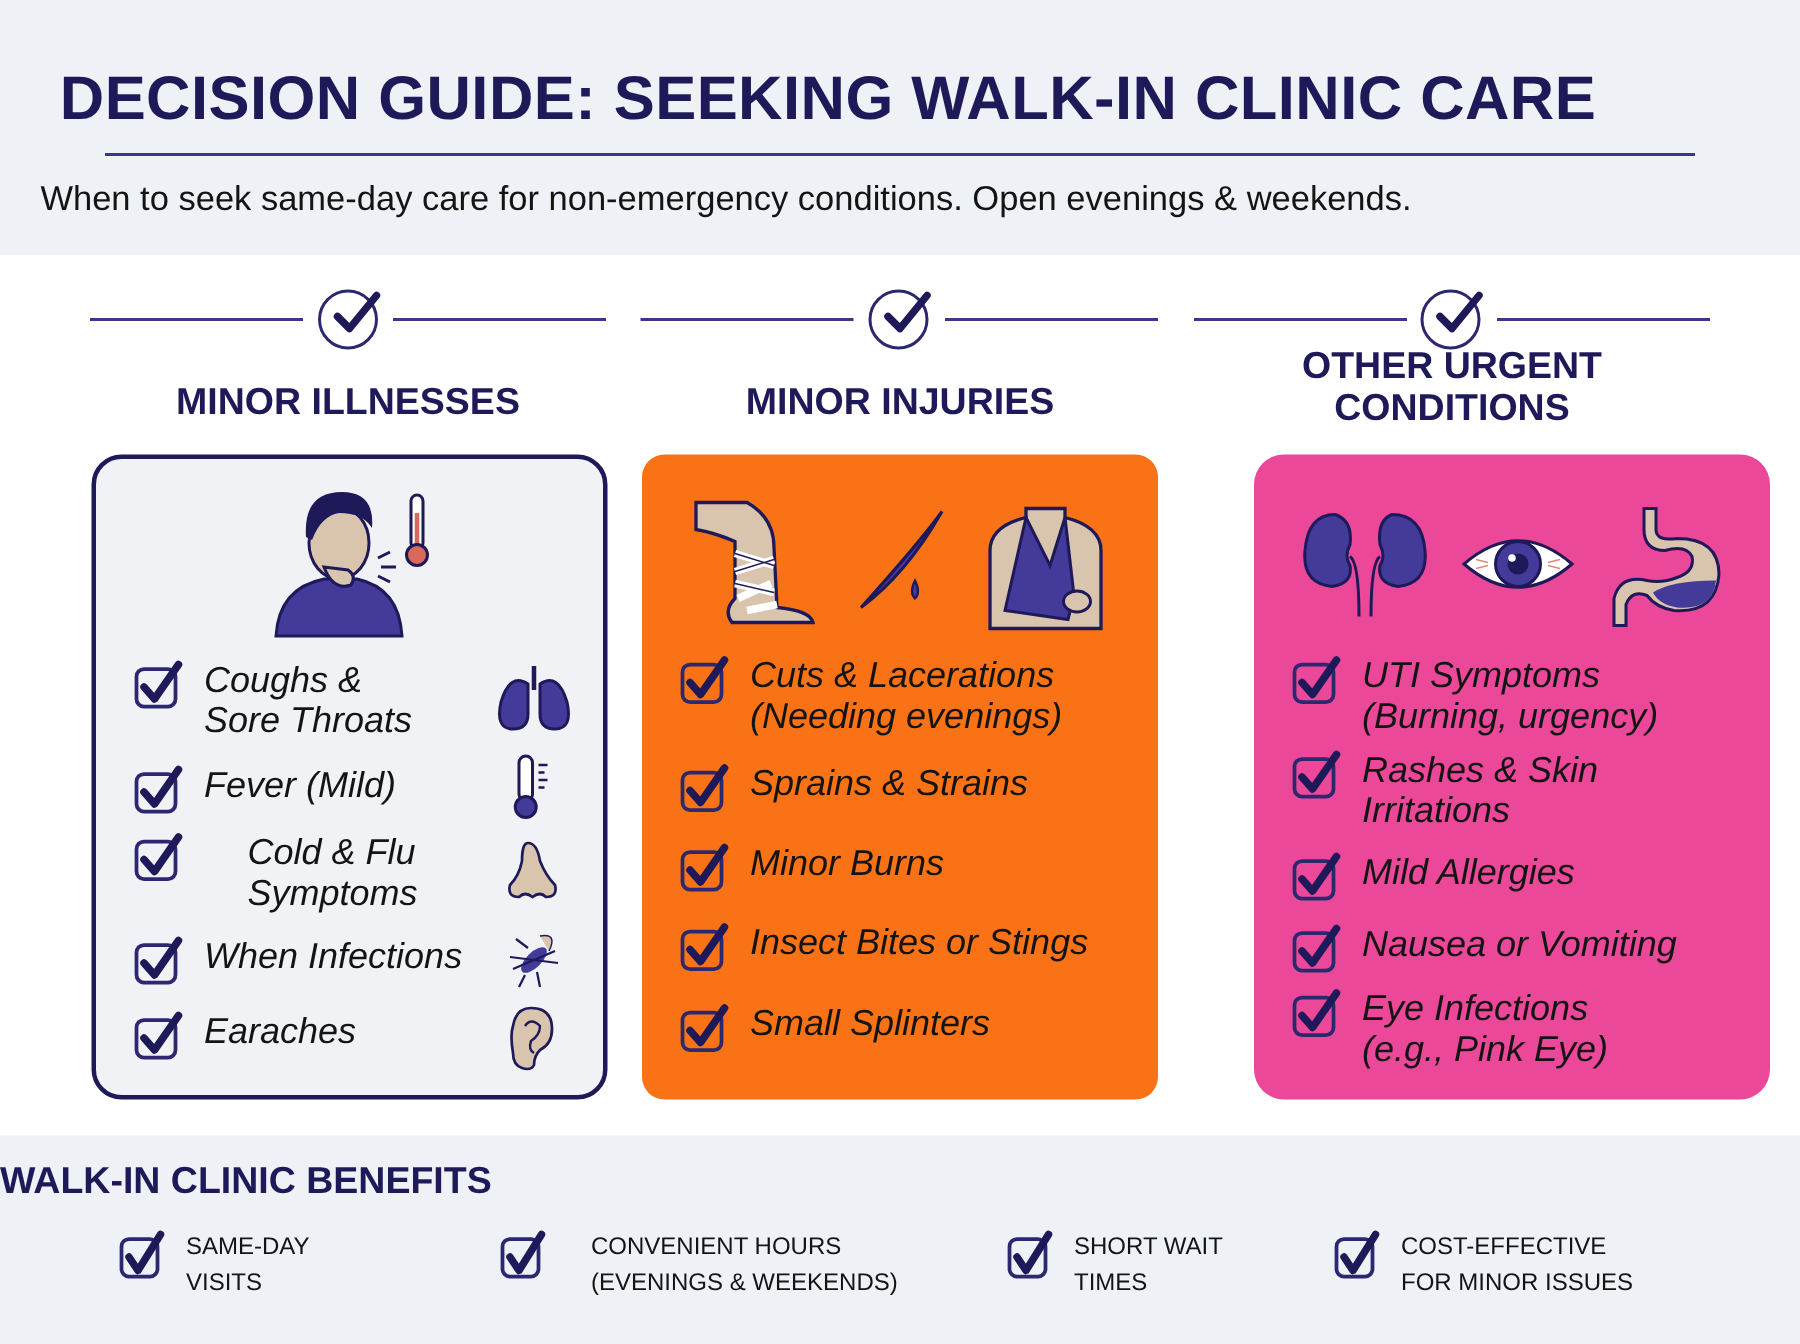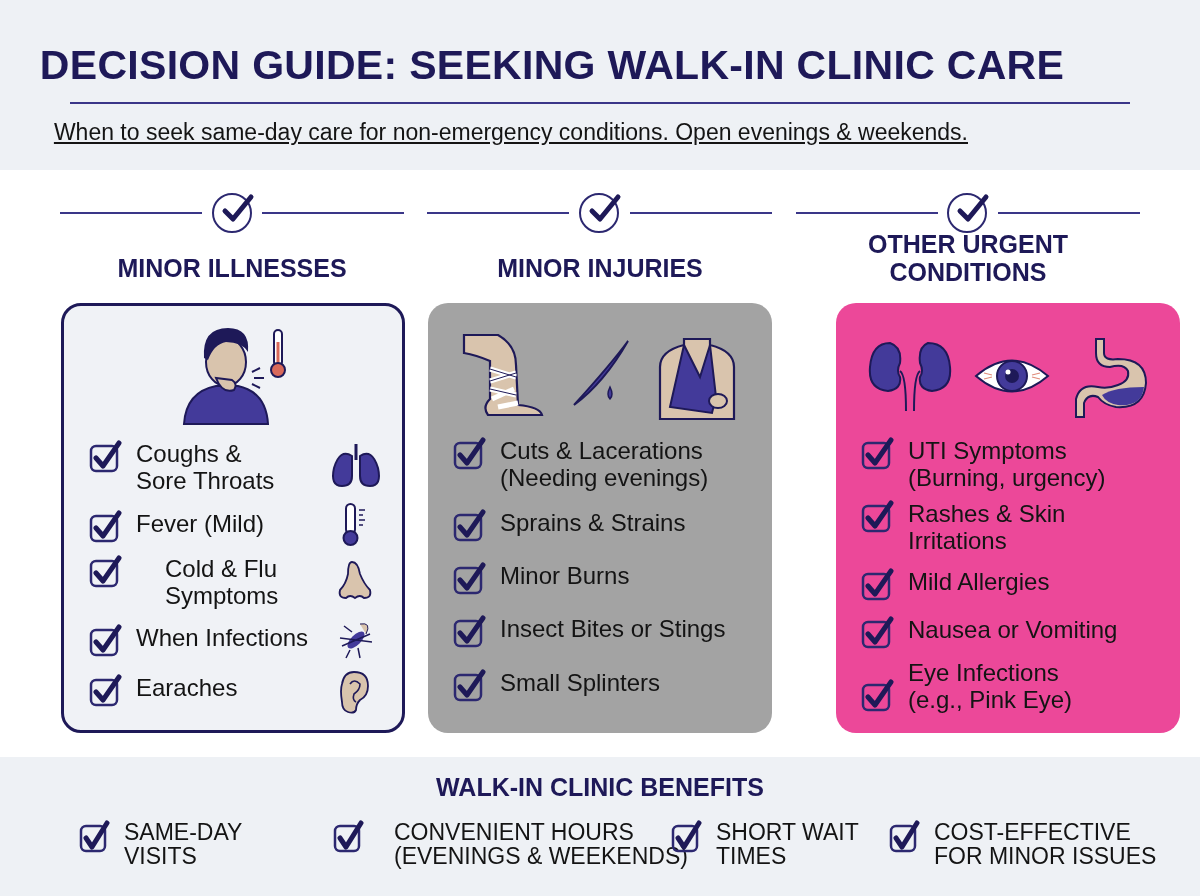--- a/index.html
+++ b/index.html
@@ -2,41 +2,41 @@
 <html><head>
 <meta charset="utf-8">
 <style>
   * { box-sizing: border-box; margin: 0; padding: 0; }
   html, body { width: 1200px; height: 896px; overflow: hidden; background: #ffffff; }
   body { font-family: "Liberation Sans", sans-serif; color: #141414; position: relative; }
 
   .header { position: absolute; left: 0; top: 0; width: 1200px; height: 170px; background: #eef1f5; }
   .title { position: absolute; left: 0; top: 42px; width: 1104px; text-align: center; font-size: 41px; font-weight: 700; color: #1e1958; letter-spacing: 0.3px; }
   .title-rule { position: absolute; left: 70px; top: 102px; width: 1060px; height: 2px; background: #3a3688; }
-  .subtitle { position: absolute; left: 0; top: 119px; width: 968px; text-align: right; font-size: 23px; color: #141414; text-decoration: underline; }
+  .subtitle { position: absolute; left: 0; top: 119px; width: 968px; text-align: center; font-size: 23px; color: #141414; }
   .divider { position: absolute; top: 212px; height: 2px; background: #3a3688; }
   .check-badge { position: absolute; width: 40px; height: 40px; border: 2px solid #2c2870; border-radius: 50%; background: #ffffff; }
   .check-badge svg { position: absolute; left: 3px; top: -6px; }
   .col-title { position: absolute; text-align: center; font-size: 25px; font-weight: 700; color: #1e1958; line-height: 28px; }
 
   .card { position: absolute; top: 303px; width: 344px; height: 430px; border-radius: 20px; }
   .card-1 { left: 61px; background: #f0f2f6; border: 3px solid #1e1958; }
-  .card-2 { left: 428px; background: #a3a3a3; }
+  .card-2 { left: 428px; background: #f97316; border-radius: 15px; }
   .card-3 { left: 836px; background: #ec4899; }
 
-  .item { position: absolute; display: flex; align-items: flex-start; }
+  .item { position: absolute; display: flex; align-items: flex-start; font-style: italic; }
   .cbox { width: 34px; height: 34px; flex: 0 0 34px; position: relative; }
   .item-text { margin-left: 14px; font-size: 24px; line-height: 27px; color: #141414; }
 
   .side-icon { position: absolute; }
 
   .footer { position: absolute; left: 0; top: 757px; width: 1200px; height: 139px; background: #eef1f5; }
-  .footer-title { position: absolute; left: 0; top: 773px; width: 1200px; text-align: center; font-size: 25px; font-weight: 700; color: #1e1958; }
+  .footer-title { position: absolute; left: 0; top: 773px; width: 1200px; text-align: left; font-size: 25px; font-weight: 700; color: #1e1958; }
   .benefit { position: absolute; top: 820px; display: flex; align-items: flex-start; }
-  .benefit-text { margin-left: 12px; font-size: 23px; line-height: 24px; color: #141414; text-transform: uppercase; }
+  .benefit-text { margin-left: 12px; font-size: 16px; line-height: 24px; color: #141414; text-transform: uppercase; }
 </style>
 </head>
 <body>
 
 <div class="header"></div>
 <div class="title">DECISION GUIDE: SEEKING WALK-IN CLINIC CARE</div>
 <div class="title-rule"></div>
 <div class="subtitle">When to seek same-day care for non-emergency conditions. Open evenings &amp; weekends.</div>
 
 <div class="divider" style="left:60px;width:142px;"></div>
@@ -269,21 +269,21 @@
   </div>
   <div class="item" style="left:24px;top:313px;">
     <svg class="cbox" viewBox="0 0 34 34">
         <rect x="3" y="6" width="26" height="25" rx="5" fill="none" stroke="#2c2870" stroke-width="2.5"></rect>
         <path d="M8 18 L15 26 L31 3" fill="none" stroke="#1e1958" stroke-width="5" stroke-linecap="round" stroke-linejoin="round"></path>
       </svg>
     <div class="item-text">
         <div>Nausea or Vomiting</div>
       </div>
   </div>
-  <div class="item" style="left:24px;top:356px;align-items:flex-end;">
+  <div class="item" style="left:24px;top:356px;">
     <svg class="cbox" viewBox="0 0 34 34">
         <rect x="3" y="6" width="26" height="25" rx="5" fill="none" stroke="#2c2870" stroke-width="2.5"></rect>
         <path d="M8 18 L15 26 L31 3" fill="none" stroke="#1e1958" stroke-width="5" stroke-linecap="round" stroke-linejoin="round"></path>
       </svg>
     <div class="item-text">
         <div>Eye Infections</div>
         <div>(e.g., Pink Eye)</div>
       </div>
   </div>
 </div>

